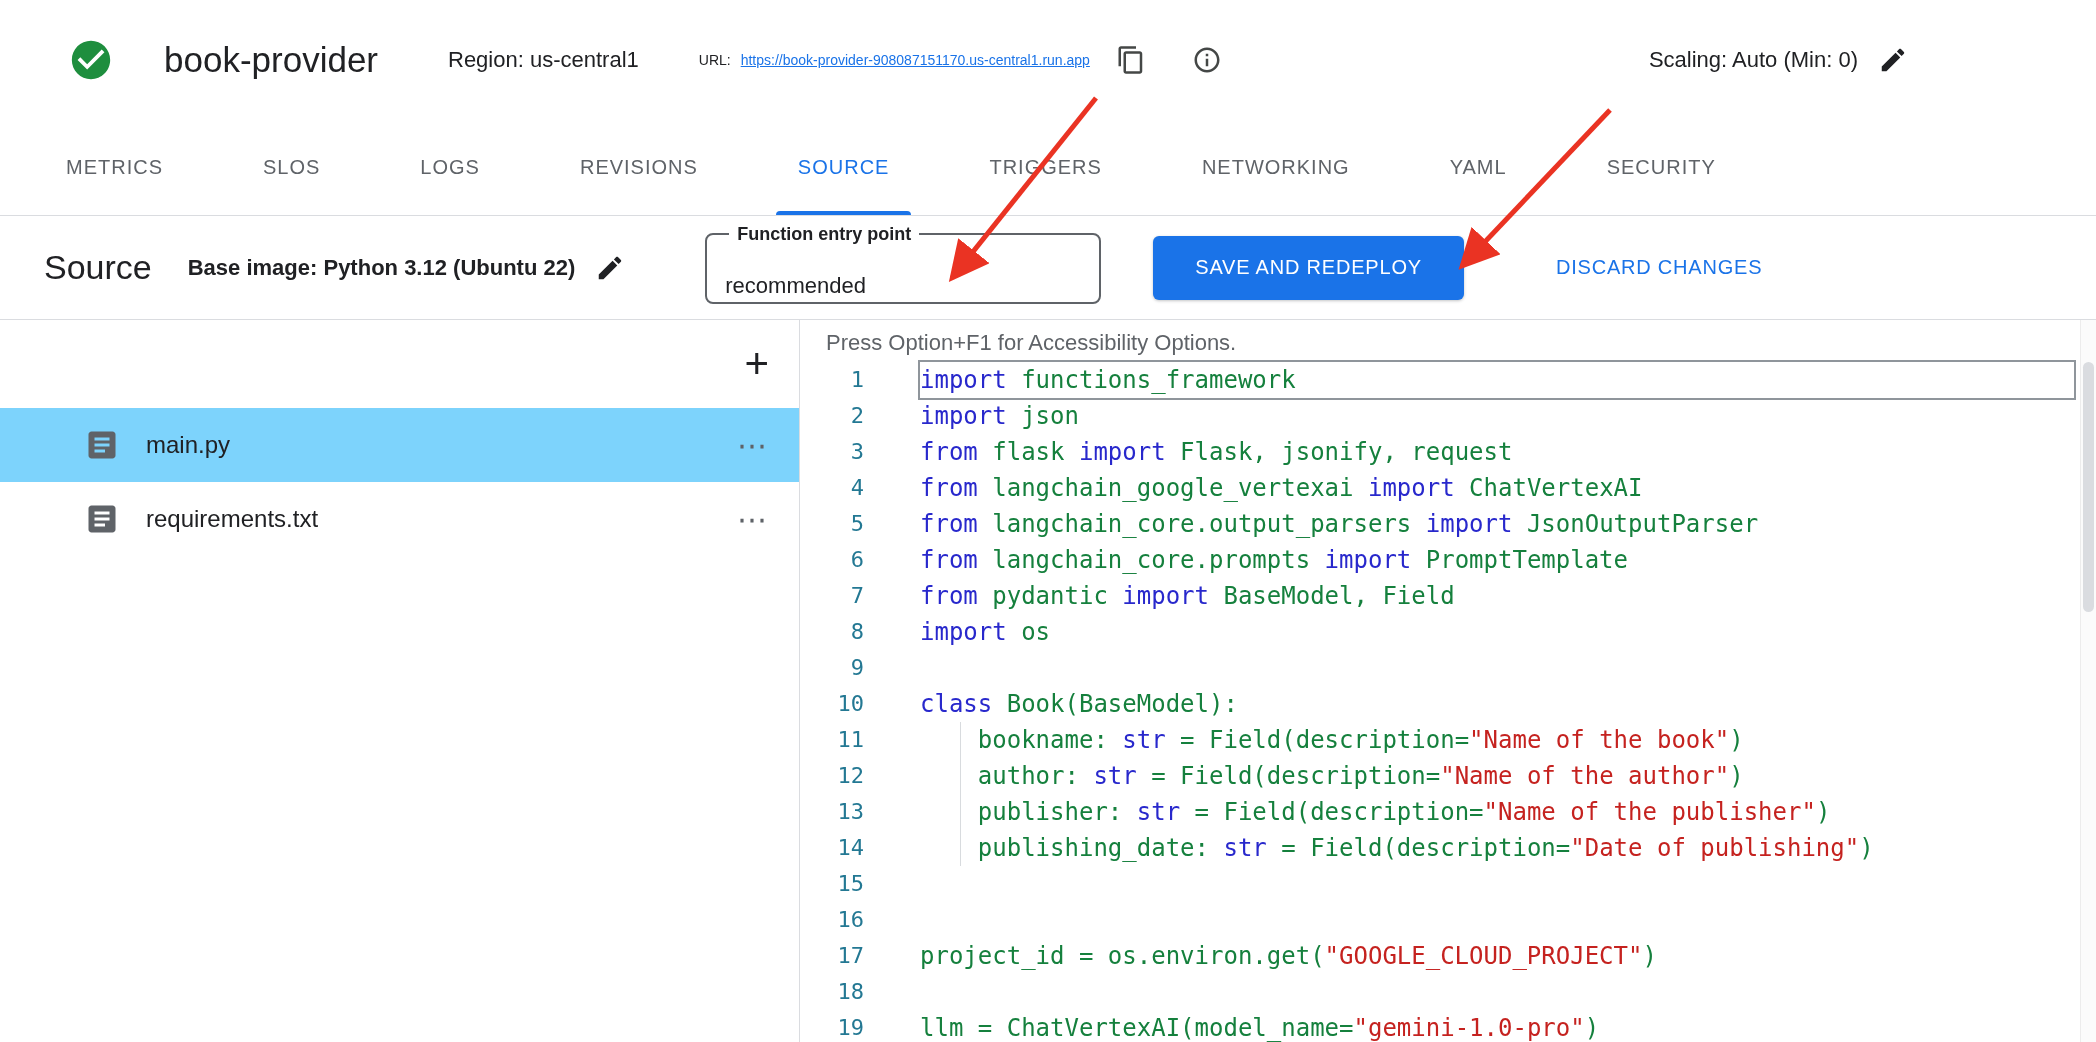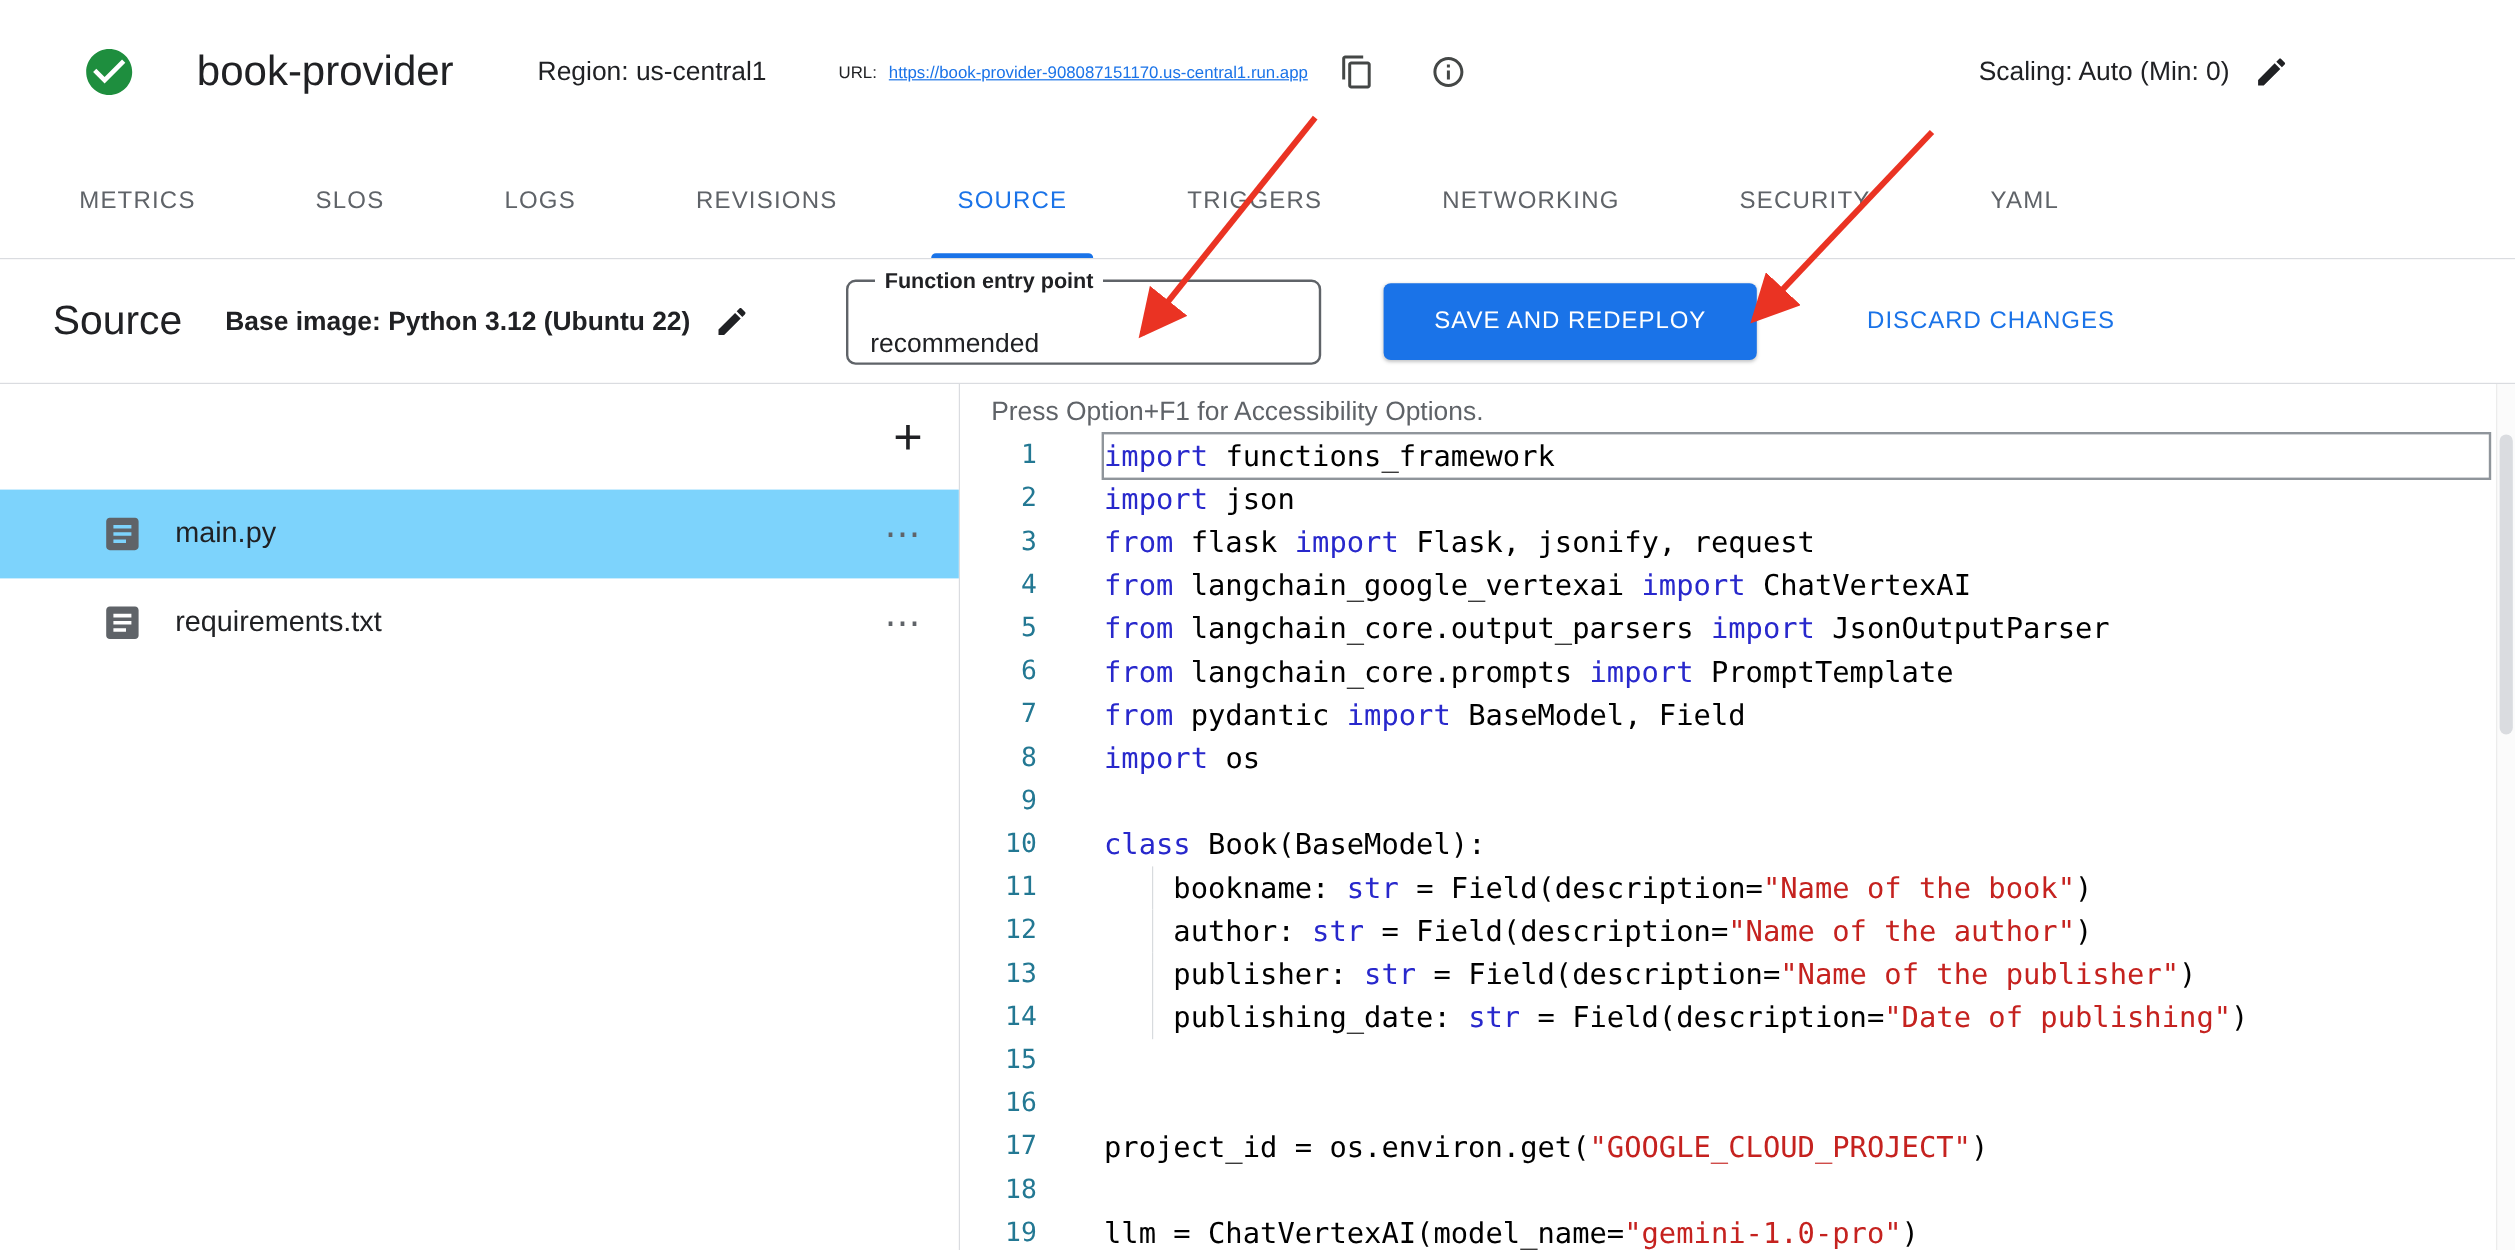--- a/index.html
+++ b/index.html
@@ -118,21 +118,21 @@
   .code-line { display: flex; height: 36px; line-height: 36px; white-space: pre; }
   .ln { width: 64px; flex: none; text-align: right; font-size: 22px; color: #237893; }
   .code { flex: 1; margin-left: 56px; margin-right: 22px; font-size: 24px; position: relative; }
   .code-line.current .code { outline: 2px solid #8f959b; }
   .code-line.g .code::before {
     content: ""; position: absolute; left: 40px; top: 0; bottom: 0;
     border-left: 1px solid #d8dbde;
   }
   .tok-k { color: #2828cc; }
   .tok-s { color: #c5221f; }
-  .tok-t { color: #000000; }
+  .tok-t { color: #15803d; }
 
   .vtrack {
     position: absolute; right: 0; top: 0; bottom: 0; width: 16px;
     background: #fbfbfb; border-left: 1px solid #ececec;
   }
   .vthumb { position: absolute; left: 2px; right: 2px; top: 42px; height: 250px; background: #dadce0; border-radius: 6px; }
 
   
   .arrows { position: absolute; inset: 0; width: 2096px; height: 1042px; pointer-events: none; z-index: 50; }
 </style>
@@ -174,22 +174,22 @@
   </header>
 
   <nav class="tabs" id="tabbar">
       <div class="tab">METRICS</div>
       <div class="tab">SLOS</div>
       <div class="tab">LOGS</div>
       <div class="tab">REVISIONS</div>
       <div class="tab active">SOURCE</div>
       <div class="tab">TRIGGERS</div>
       <div class="tab">NETWORKING</div>
+      <div class="tab">YAML</div>
       <div class="tab">SECURITY</div>
-      <div class="tab">YAML</div>
     </nav>
 
   <div class="toolbar">
     <div class="src-title">Source</div>
     <div class="base-img">Base image: Python 3.12 (Ubuntu 22)</div>
     <button class="iconbtn edit-base">
       <svg viewBox="0 0 24 24">
           <path fill="#202124" d="M3 17.25V21h3.75L17.81 9.94l-3.75-3.75L3 17.25zM20.71 7.04c.39-.39.39-1.02 0-1.41l-2.34-2.34c-.39-.39-1.02-.39-1.41 0l-1.83 1.83 3.75 3.75 1.83-1.83z"></path>
         </svg>
     </button>

